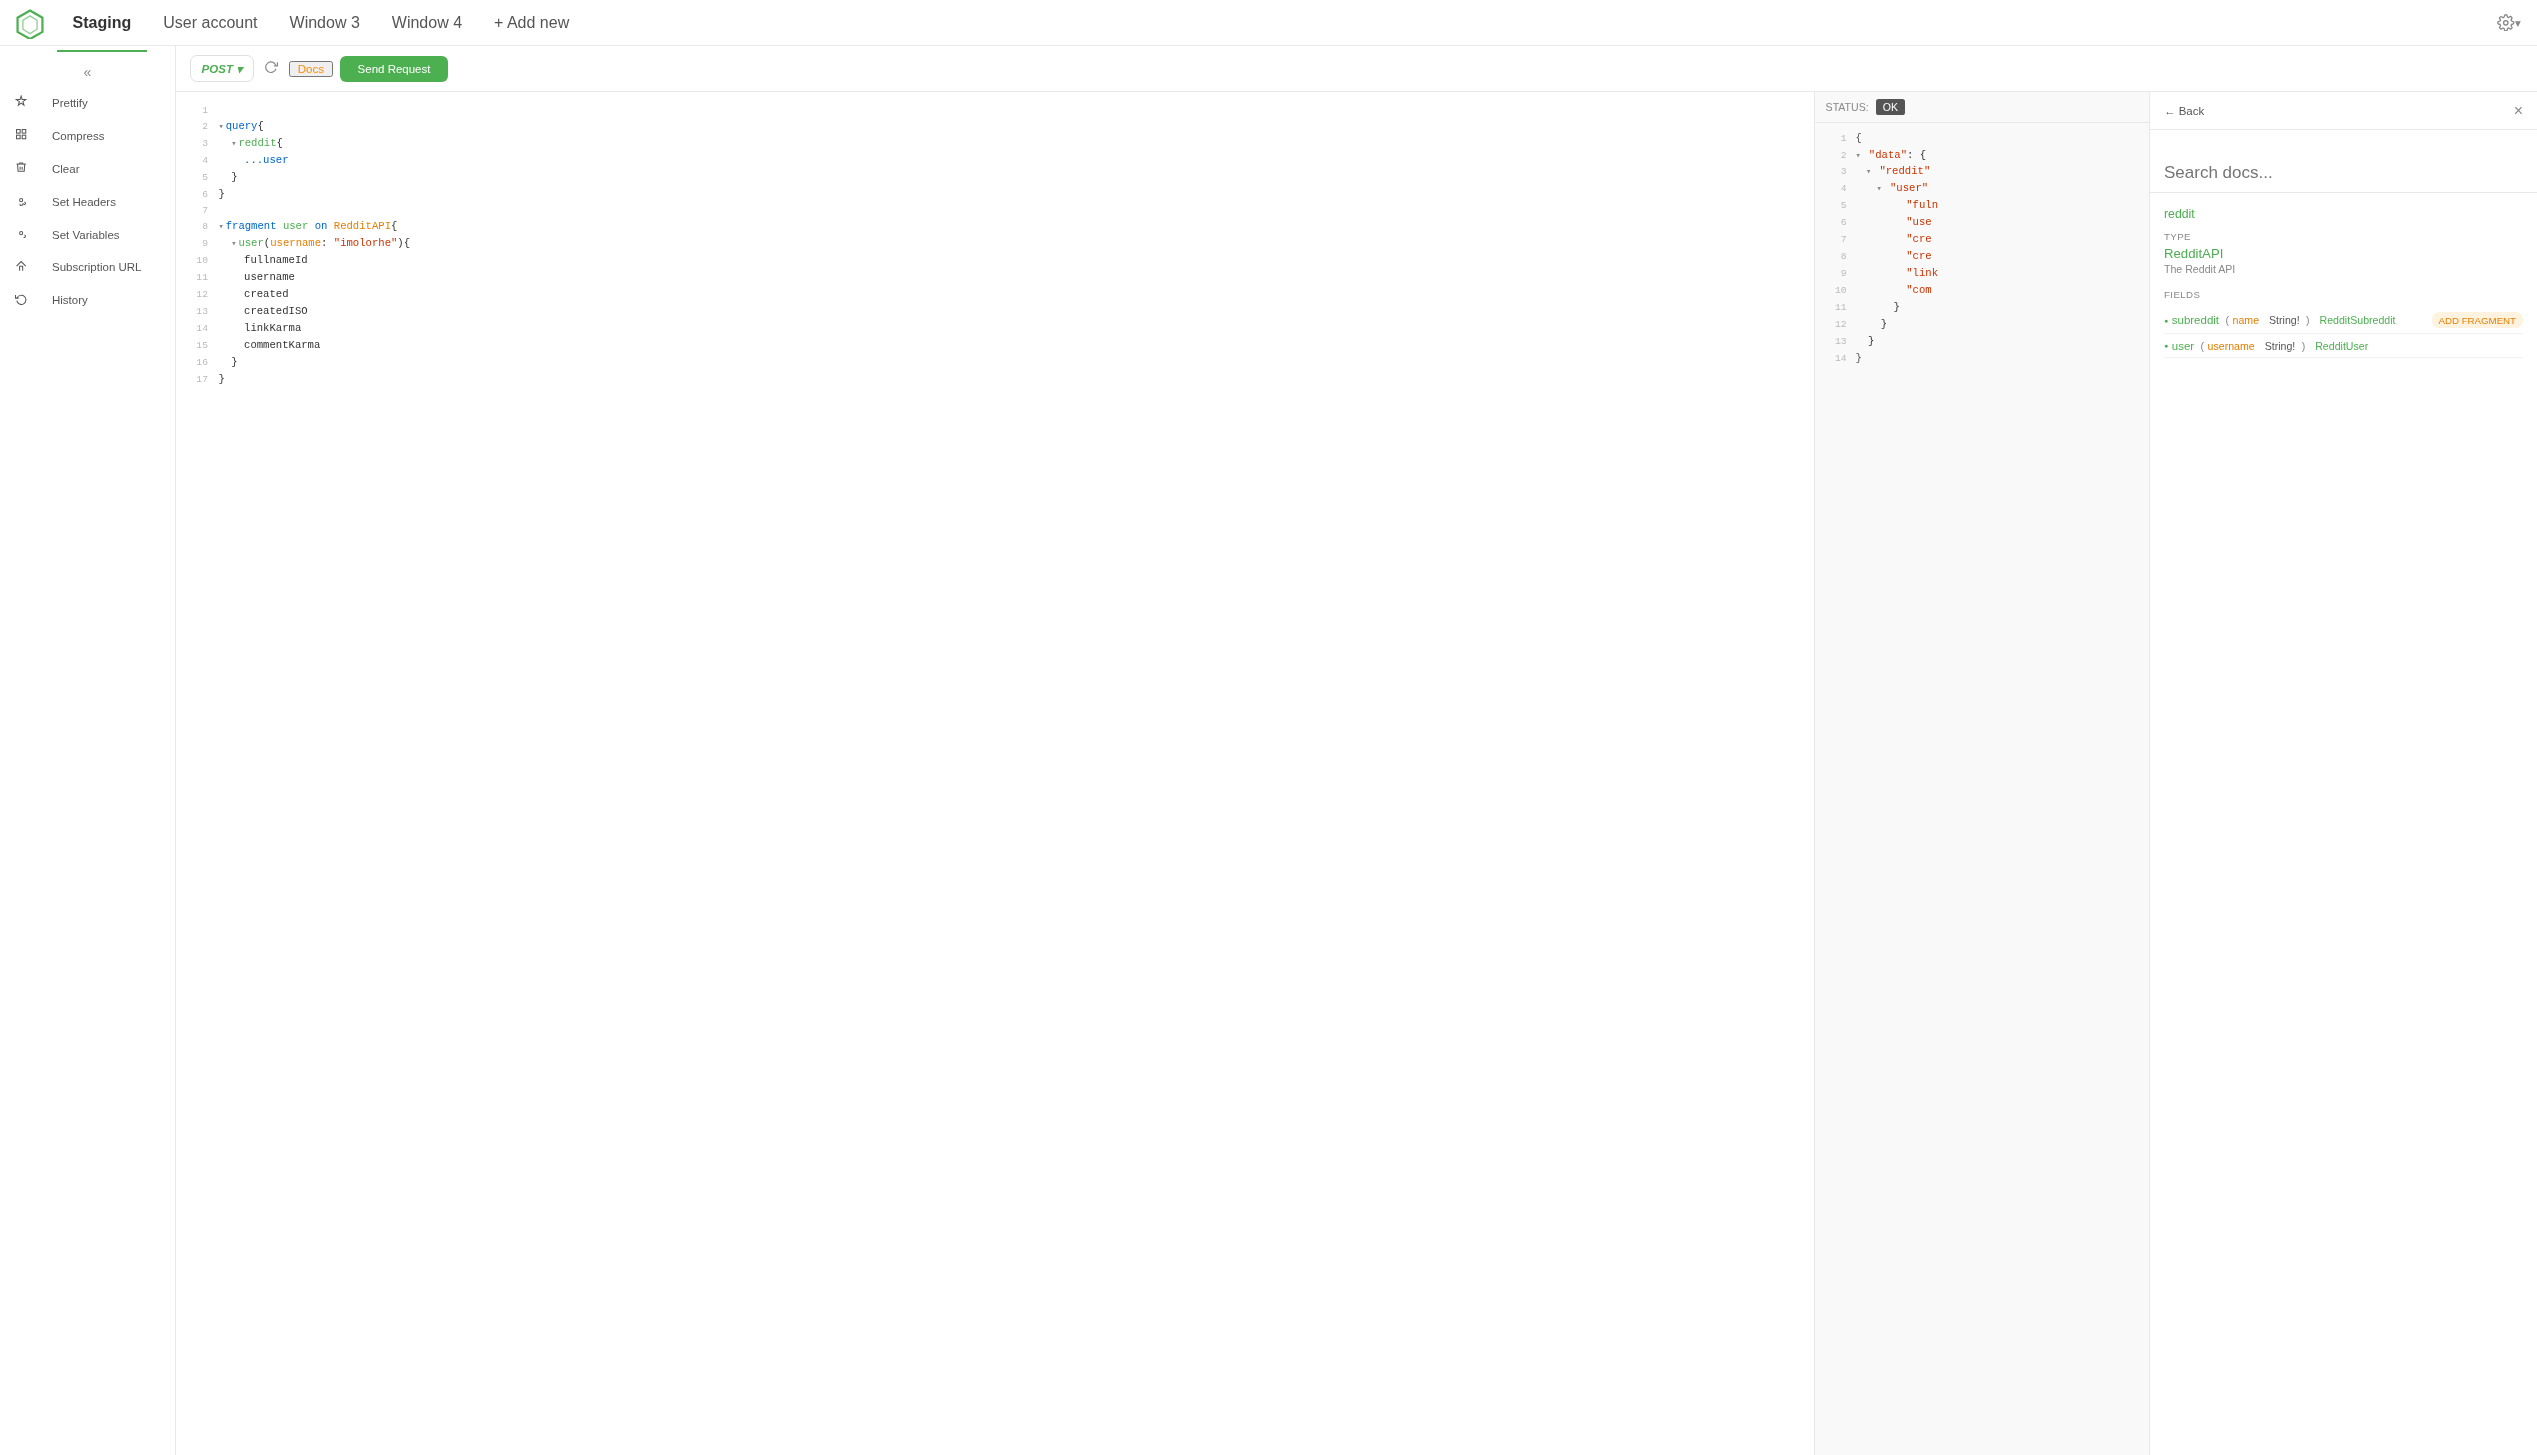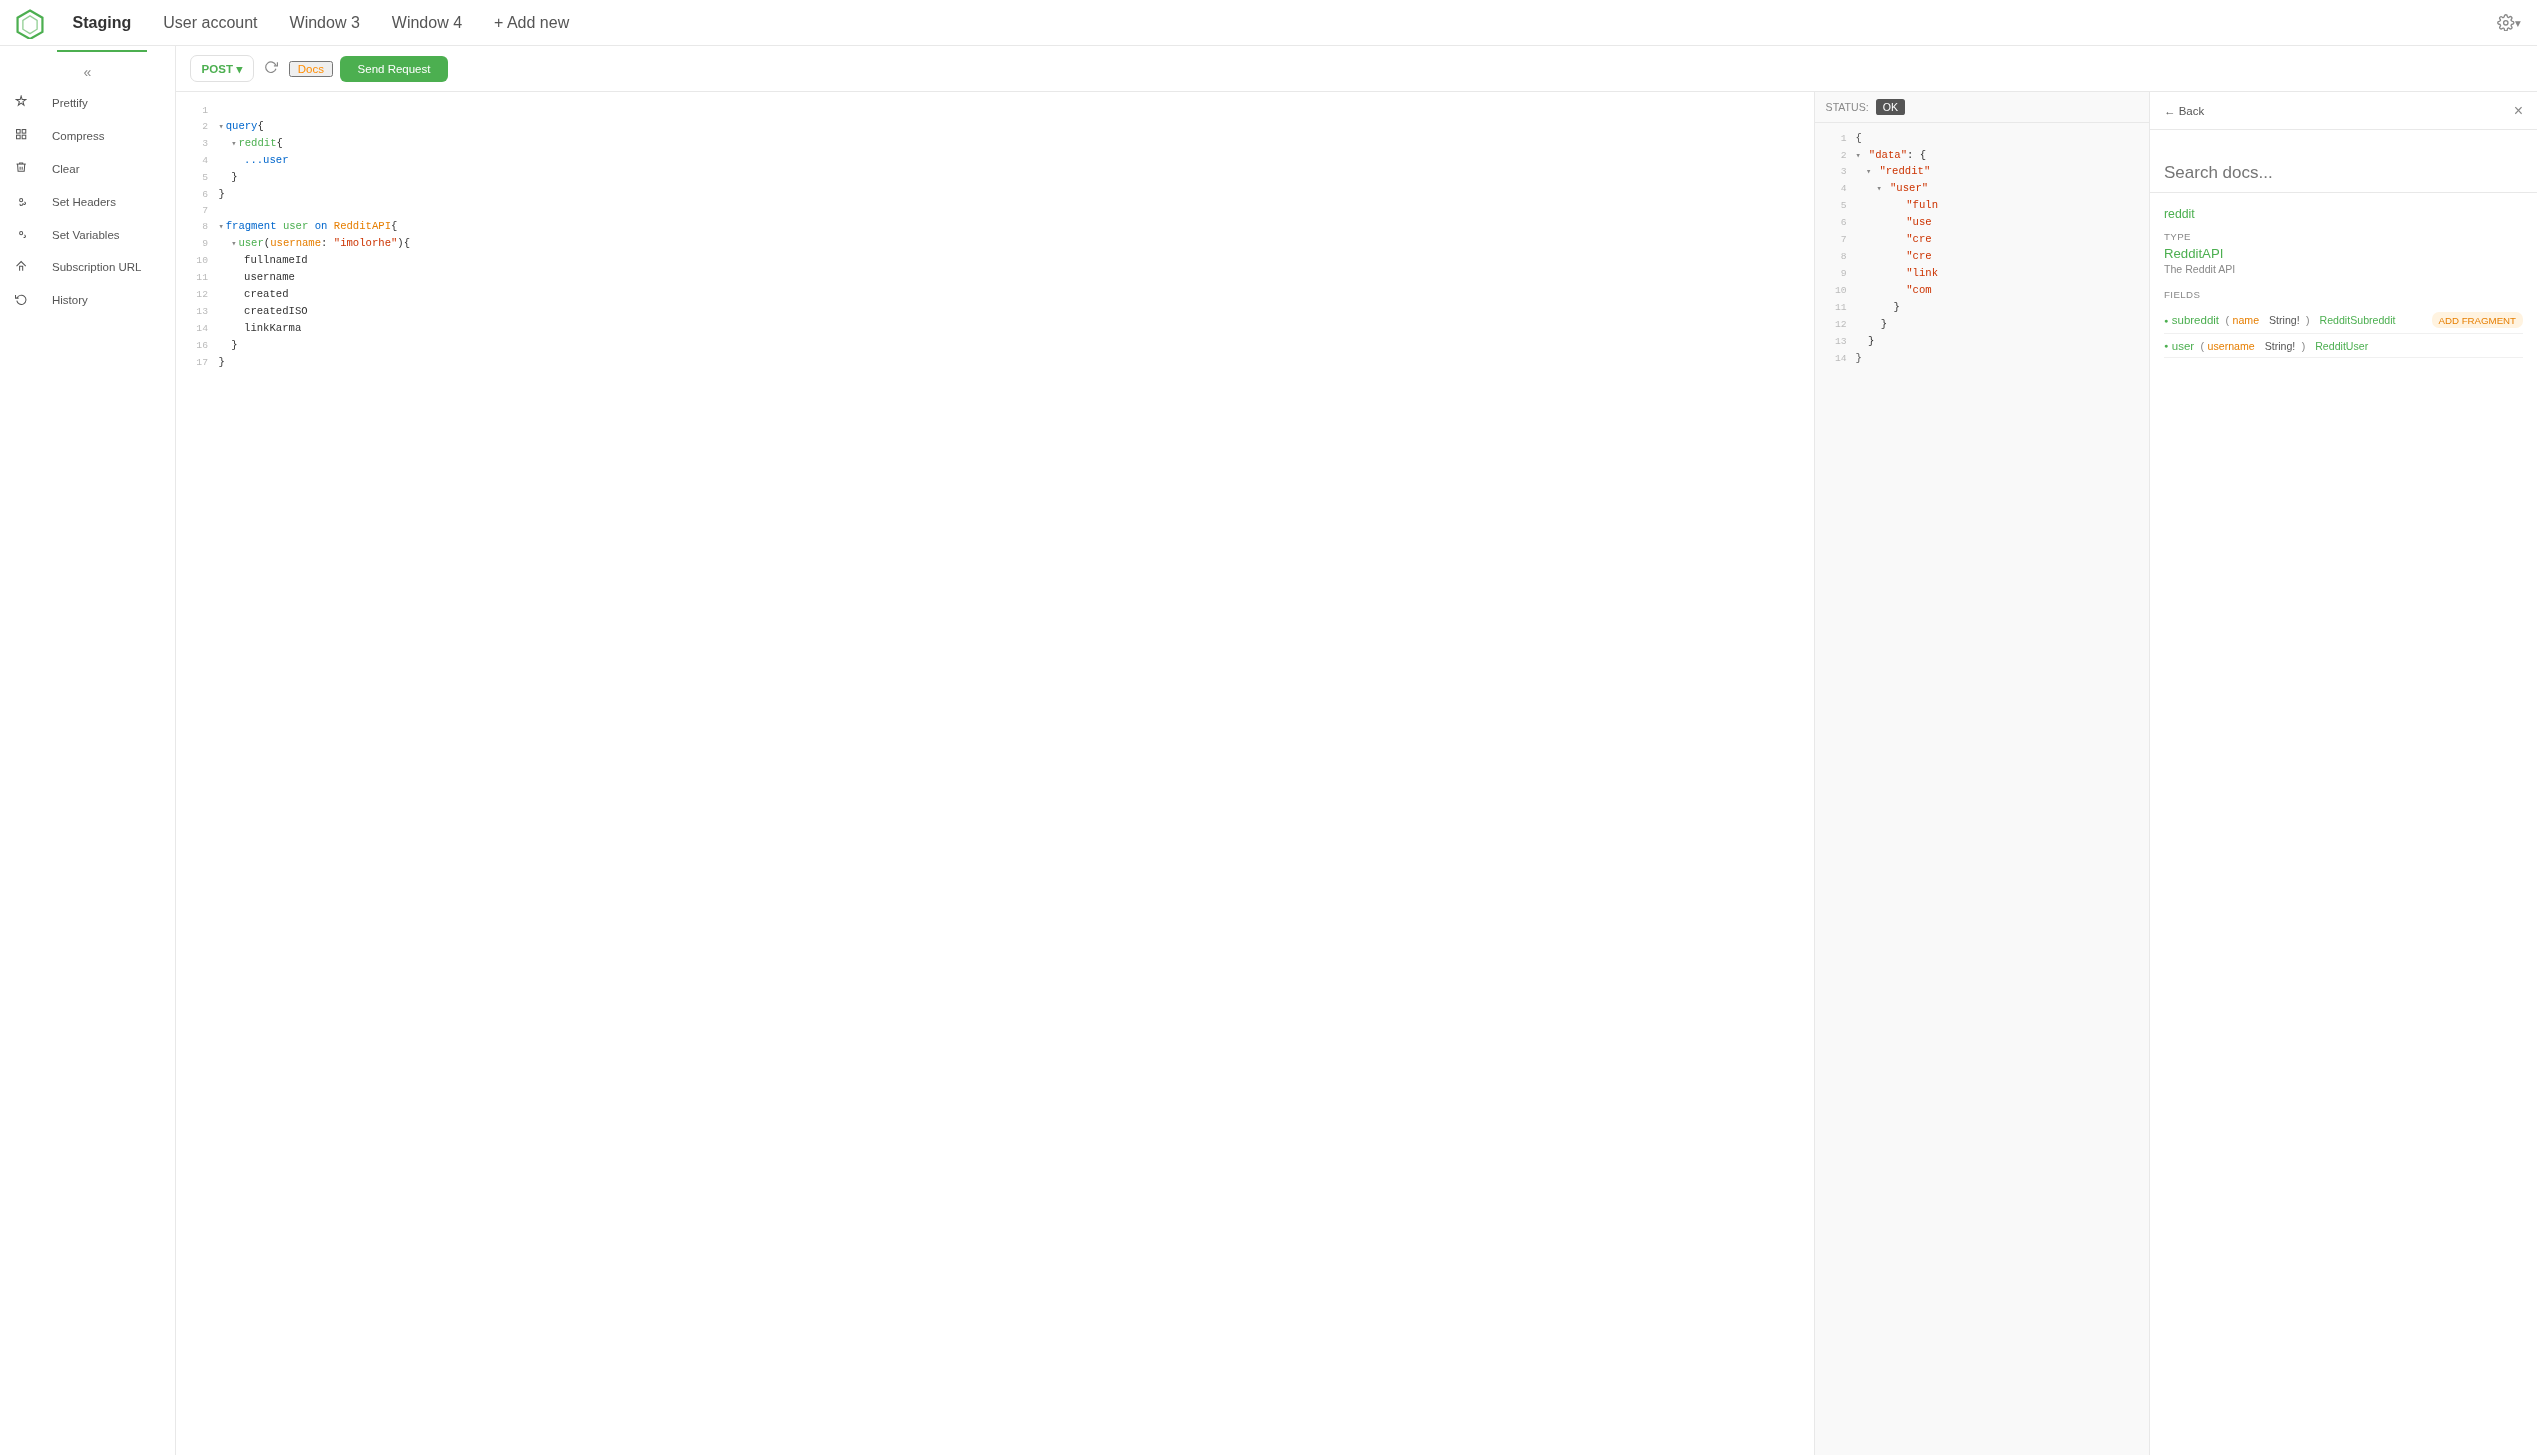--- a/index.html
+++ b/index.html
@@ -23,21 +23,21 @@
     .sidebar { width: 176px; border-right: 0.9px solid #e8e8e8; padding: 10.6px 0; flex-shrink: 0; }
     .sidebar-item { display: flex; align-items: center; gap: 24px; padding: 8.8px 14px; cursor: pointer; color: #555; font-size: 11.5px; }
     .sidebar-item .icon { font-size: 12.3px; width: 14px; text-align: center; }
     .collapse-btn { display: flex; align-items: center; justify-content: center; padding: 7px 14px; cursor: pointer; color: #888; font-size: 14px; }
 
     
     .content { flex: 1; display: flex; flex-direction: column; overflow: hidden; }
 
     
     .url-bar { display: flex; align-items: center; padding: 8.8px 14px; border-bottom: 0.9px solid #e8e8e8; gap: 7px; height: 46px; }
-    .method-btn { display: flex; align-items: center; gap: 3.5px; padding: 5.3px 10.6px; border: 0.9px solid #e0e0e0; border-radius: 7px; background: #fff; cursor: pointer; color: #4caf50; font-weight: 600; font-size: 11.5px; }
+    .method-btn { display: flex; align-items: center; gap: 3.5px; padding: 5.3px 10.6px; border: 0.9px solid #e0e0e0; border-radius: 7px; background: #fff; cursor: pointer; color: #4caf50; font-weight: 600; font-size: 11.5px; font-style: italic; }
     .url-input { flex: 1; border: none; outline: none; font-size: 11.5px; color: #333; padding: 5.3px 7px; }
     .refresh-btn { color: #888; cursor: pointer; padding: 3.5px; font-size: 14px; }
     .docs-btn { color: #ff8c00; cursor: pointer; font-size: 11.5px; font-weight: 500; padding: 0 7px; }
     .send-btn { background: #4caf50; color: white; border: none; padding: 7px 17.6px; border-radius: 6px; cursor: pointer; font-size: 11.5px; font-weight: 500; }
 
     
     .editor-area { flex: 1; display: flex; overflow: hidden; position: relative; }
 
     
     .code-editor { flex: 1; overflow: auto; padding: 10.6px 0; background: #fff; font-family: 'Monaco', 'Menlo', 'Courier New', monospace; font-size: 10.6px; line-height: 1.6; }
@@ -266,20 +266,24 @@
         <div class="code-line">
           <span class="line-num">13</span>
           <span class="code-content">&nbsp;&nbsp;&nbsp;&nbsp;createdISO</span>
         </div>
 
         <div class="code-line">
           <span class="line-num">14</span>
           <span class="code-content">&nbsp;&nbsp;&nbsp;&nbsp;linkKarma</span>
         </div>
 
+        <div class="code-line">
+          <span class="line-num">15</span>
+          <span class="code-content">&nbsp;&nbsp;&nbsp;&nbsp;commentKarma</span>
+        </div>
 
         <div class="code-line">
           <span class="line-num">16</span>
           <span class="code-content">&nbsp;&nbsp;}</span>
         </div>
 
         <div class="code-line">
           <span class="line-num">17</span>
           <span class="code-content">}</span>
         </div>

